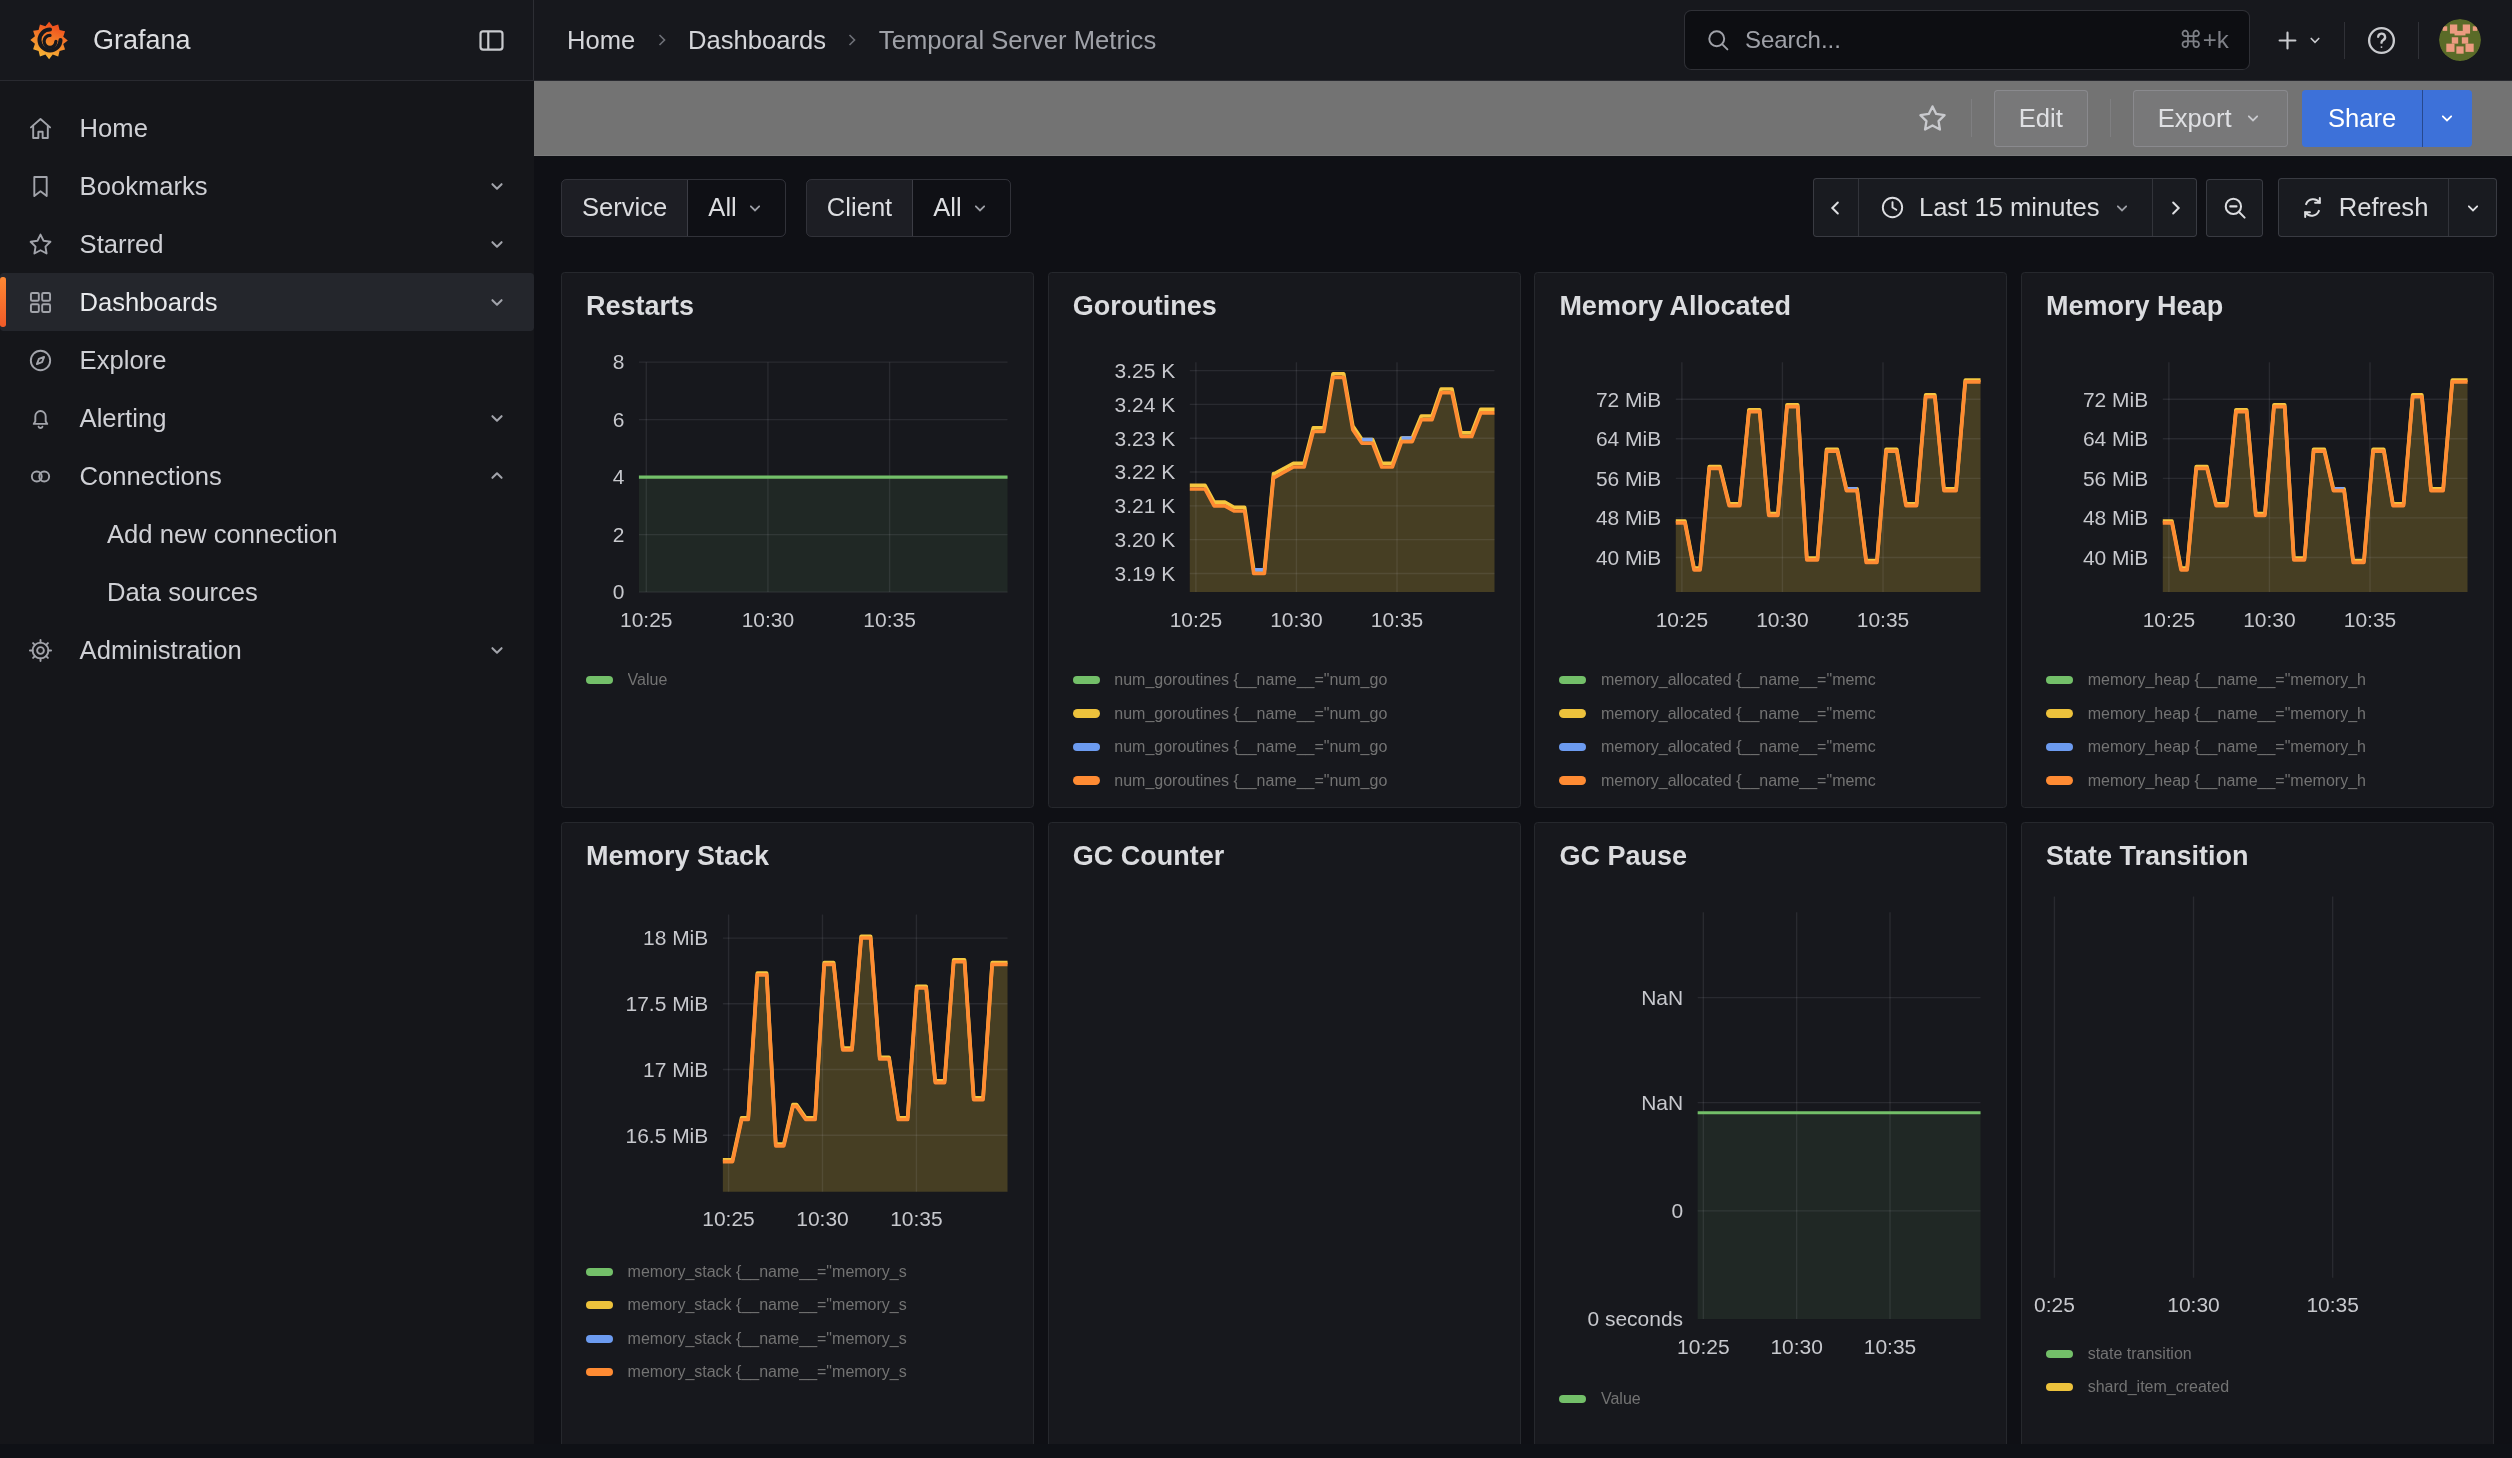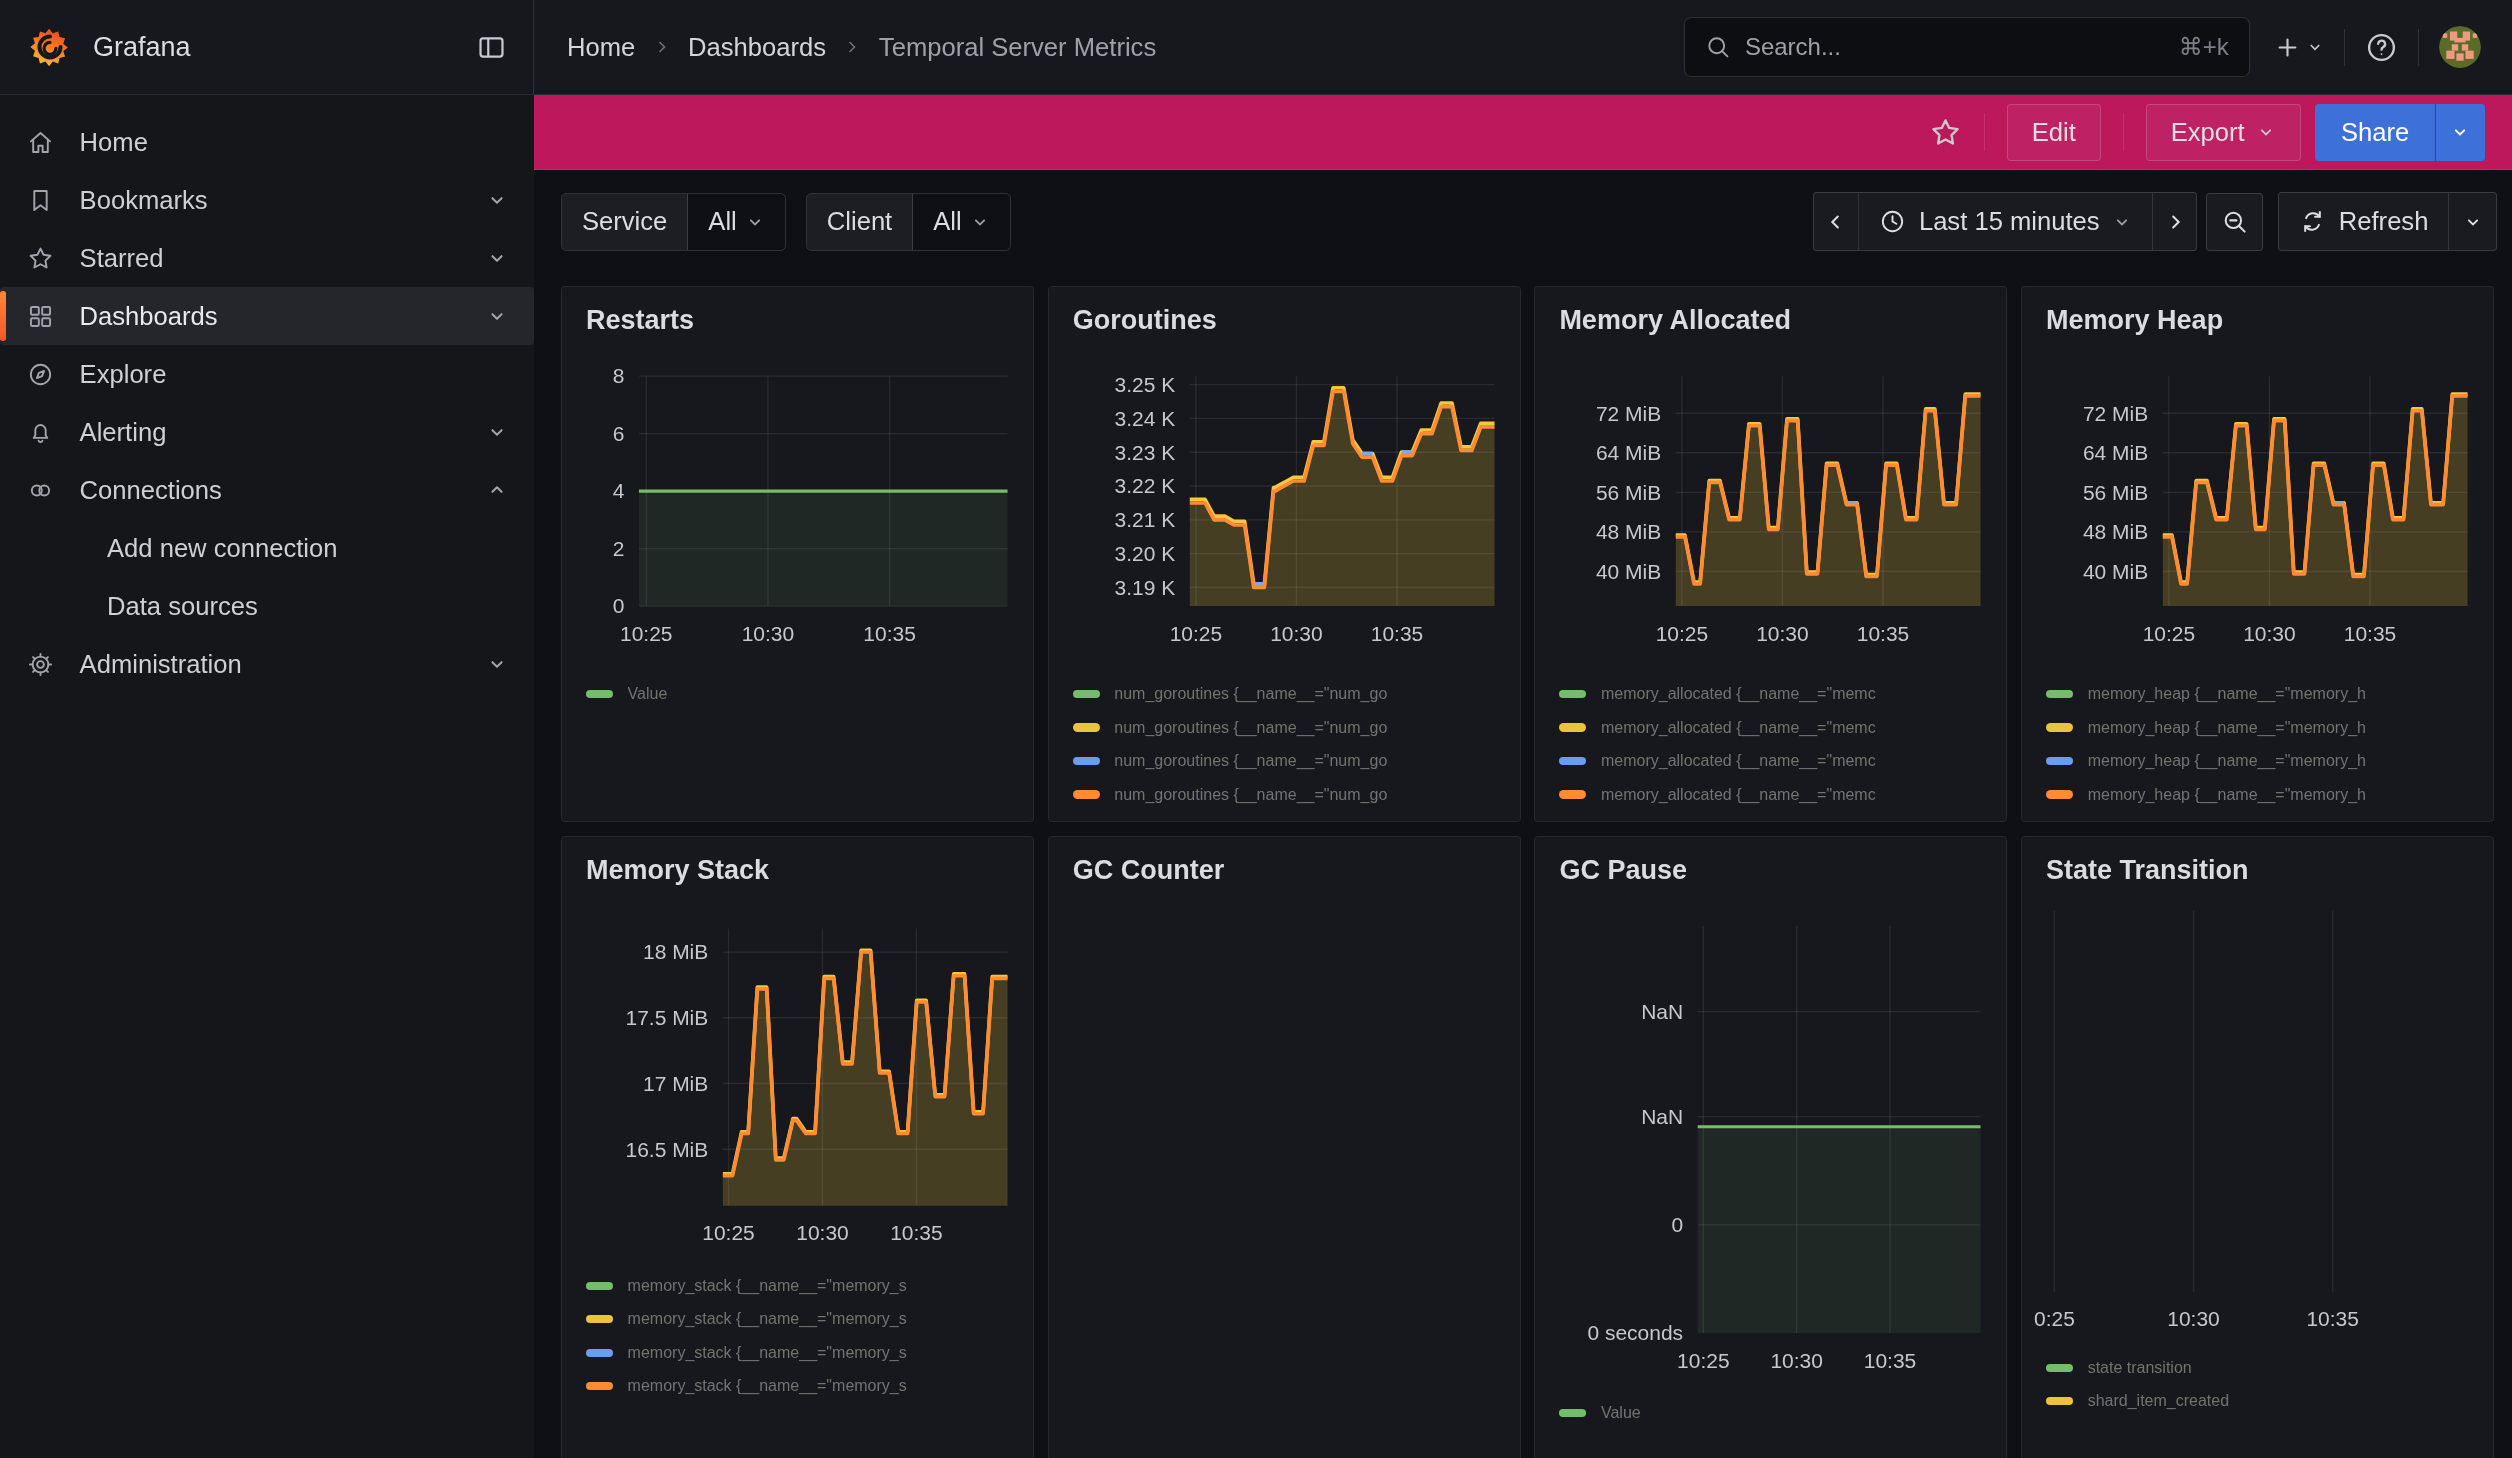--- a/index.html
+++ b/index.html
@@ -4,21 +4,21 @@
 <style>
   * { box-sizing: border-box; margin: 0; padding: 0; }
   html,body{
     width:2512px;height:1458px;overflow:hidden;
     background:#0f1116;
     font-family:"Liberation Sans","DejaVu Sans",sans-serif;
     color:#d5d6da;
   }
   
   .top-bar{
-    height:95px;display:flex;align-items:center;
+    height:81px;display:flex;align-items:center;
     background:#17181d;border-bottom:0.9px solid rgba(204,204,220,0.10);
   }
   .brand{
     width:534px;flex:0 0 534px;height:100%;display:flex;align-items:center;
     padding:0 25.6px 0 29px;border-right:0.9px solid rgba(204,204,220,0.12);
   }
   .brand-title{font-size:27px;font-weight:500;color:#dcdde0;margin-left:22px;}
   .dock-icon{margin-left:auto;display:flex;}
   .breadcrumb{display:flex;align-items:center;margin-left:33px;font-size:25.6px;}
   .crumb{color:#d4d5d9;}
@@ -48,22 +48,22 @@
   .side-item.child .s-label{margin-left:80px;}
   .side-item.active{background:#24262c;border-radius:3.7px;}
   .side-item.active::before{
     content:"";position:absolute;left:0;top:3.7px;bottom:3.7px;width:5.5px;
     background:linear-gradient(180deg,#ff8833,#f05a28);border-radius:2.7px;
   }
   .side-item.active .s-label{color:#e8e9ec;font-weight:500;}
   .content{flex:1;display:flex;flex-direction:column;}
   
   .toolbar{
-    height:75px;background:#be185d;border-bottom:0.9px solid rgba(204,204,220,0.10);
-    display:flex;align-items:center;justify-content:flex-end;padding-right:27px;gap:0;
+    height:75px;background:#737373;border-bottom:0.9px solid rgba(204,204,220,0.10);
+    display:flex;align-items:center;justify-content:flex-end;padding-right:40px;gap:0;
   }
   .tb-div{width:0.9px;height:38px;background:rgba(204,204,220,0.14);margin:0 22px;}
   .btn{
     height:57px;display:flex;align-items:center;border-radius:3.7px;cursor:pointer;
     font-size:25.6px;color:#dfe0e3;border:0.9px solid rgba(204,204,220,0.22);
     background:rgba(204,204,220,0.06);padding:0 24px;gap:11px;
   }
   .btn-split{display:flex;border-radius:3.7px;overflow:hidden;margin-left:14.6px;}
   .btn-primary{
     height:57px;display:flex;align-items:center;background:#3d71d9;color:#fff;

